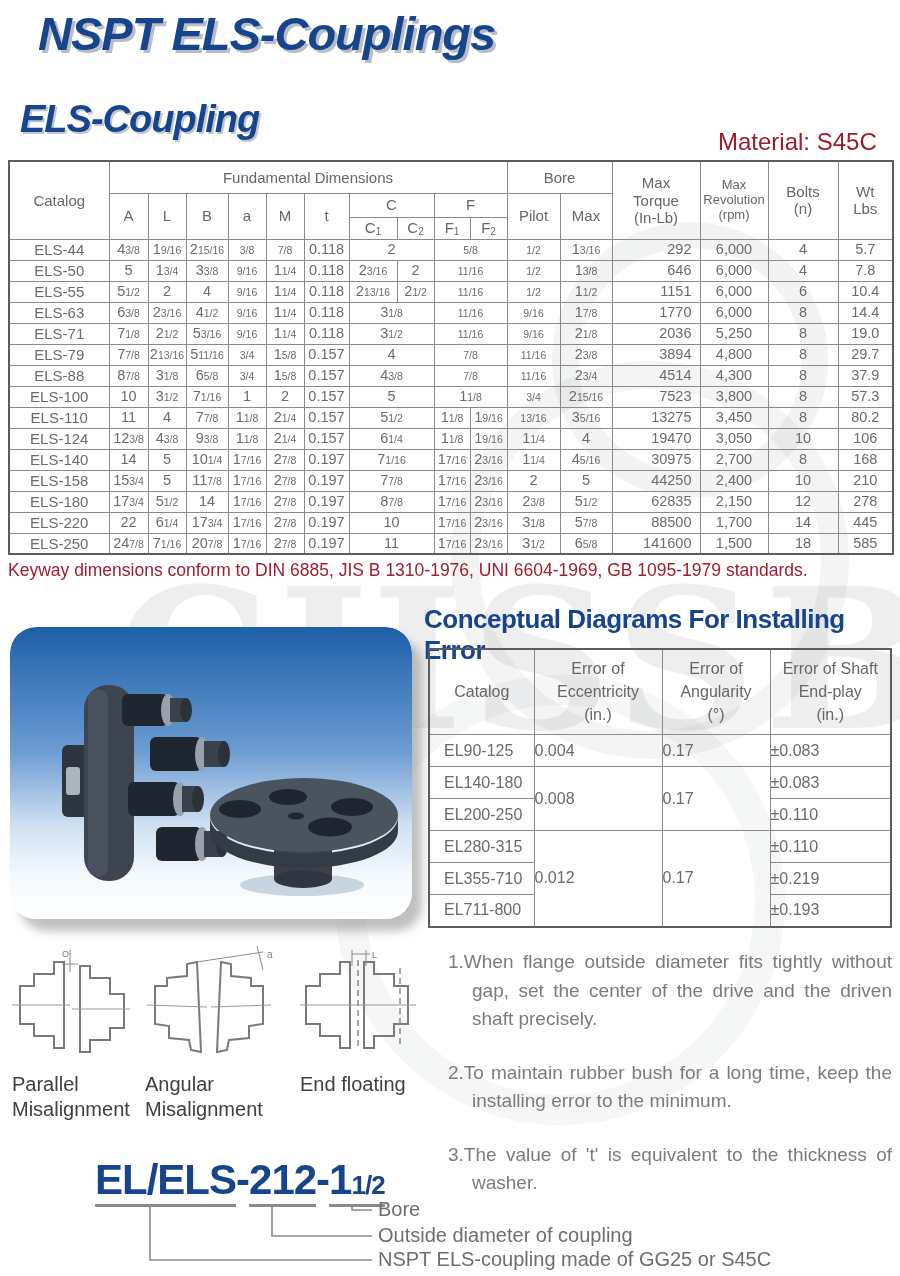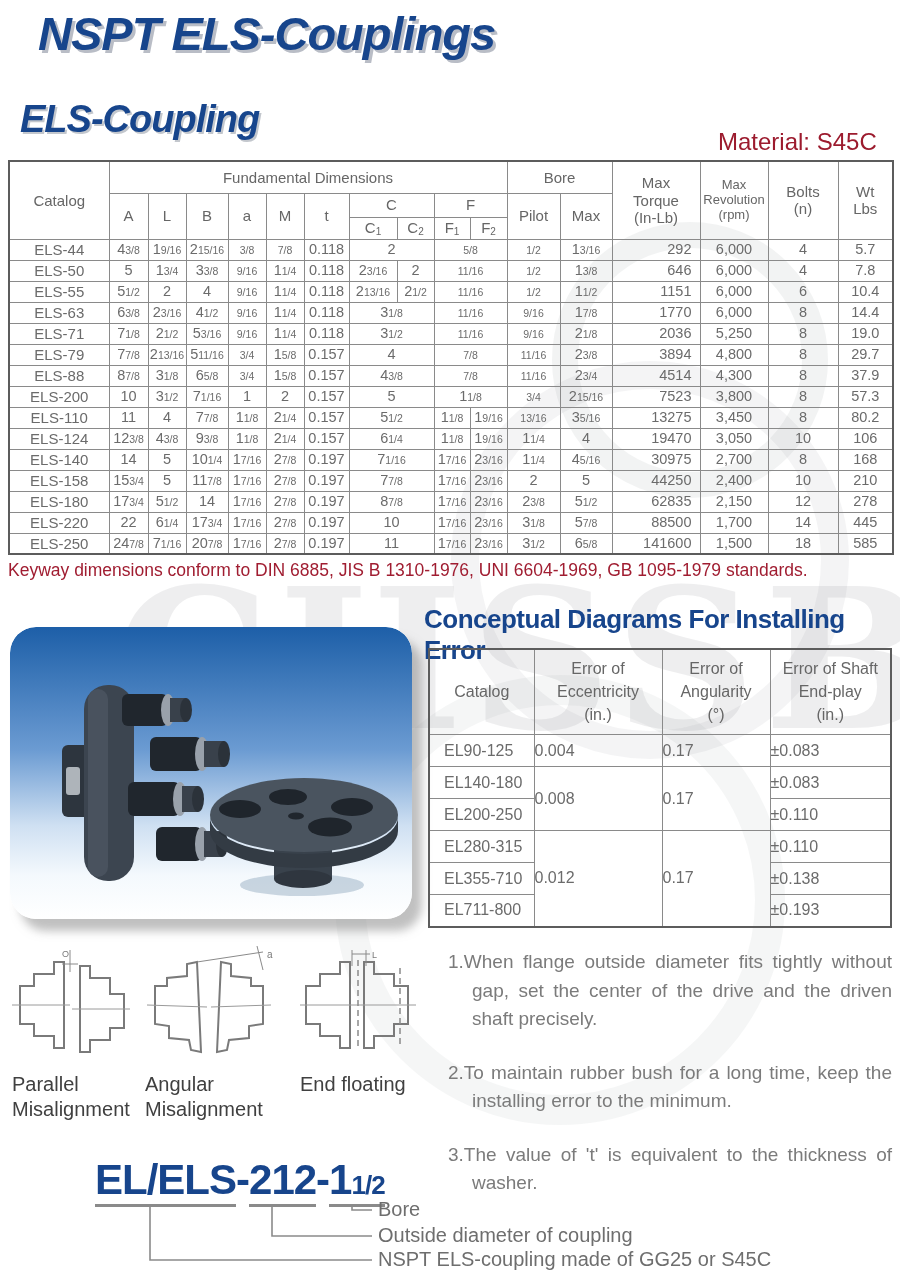--- a/index.html
+++ b/index.html
@@ -248,21 +248,21 @@
             <td colspan="2">4<span class="fr">3/8</span></td>
             <td colspan="2"><span class="fr">7/8</span></td>
             <td><span class="fr">11/16</span></td>
             <td>2<span class="fr">3/4</span></td>
             <td class="ra">4514</td>
             <td>4,300</td>
             <td>8</td>
             <td>37.9</td>
           </tr>
           <tr>
-            <td class="cat">ELS-200</td>
+            <td class="cat">ELS-100</td>
             <td>10</td>
             <td>3<span class="fr">1/2</span></td>
             <td>7<span class="fr">1/16</span></td>
             <td>1</td>
             <td>2</td>
             <td>0.157</td>
             <td colspan="2">5</td>
             <td colspan="2">1<span class="fr">1/8</span></td>
             <td><span class="fr">3/4</span></td>
             <td>2<span class="fr">15/16</span></td>
@@ -488,21 +488,21 @@
             <td>±0.110</td>
           </tr>
           <tr>
             <td class="cat">EL280-315</td>
             <td rowspan="3">0.012</td>
             <td rowspan="3">0.17</td>
             <td>±0.110</td>
           </tr>
           <tr>
             <td class="cat">EL355-710</td>
-            <td>±0.138</td>
+            <td>±0.219</td>
           </tr>
           <tr>
             <td class="cat">EL711-800</td>
             <td>±0.193</td>
           </tr>
         </tbody>
     </table>
 
     <div class="figure" style="left:12px; top:948px;">
       <svg width="120" height="112" viewBox="0 0 120 112">

